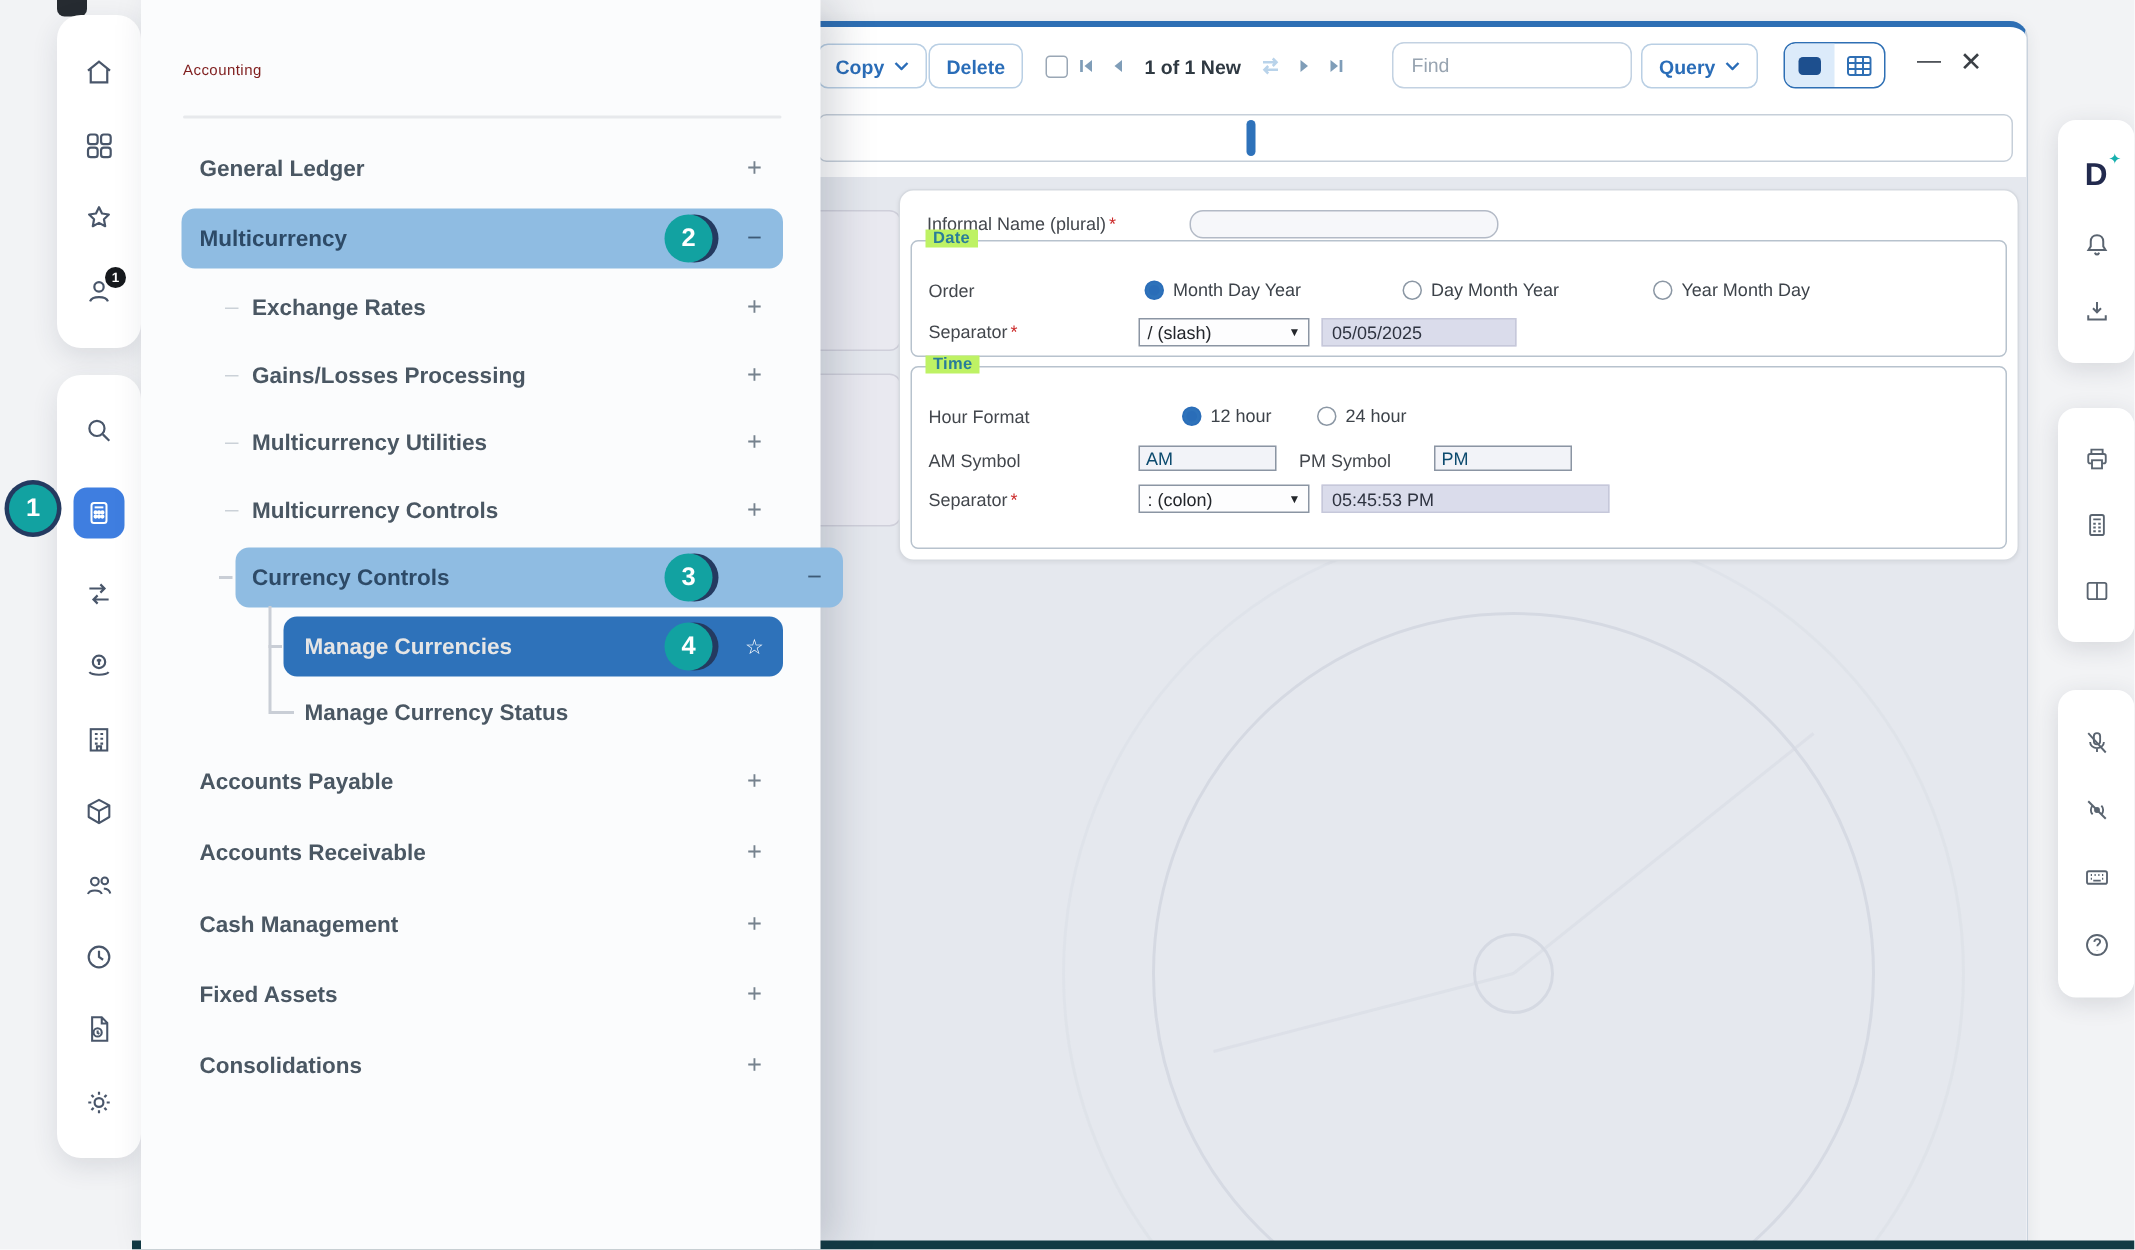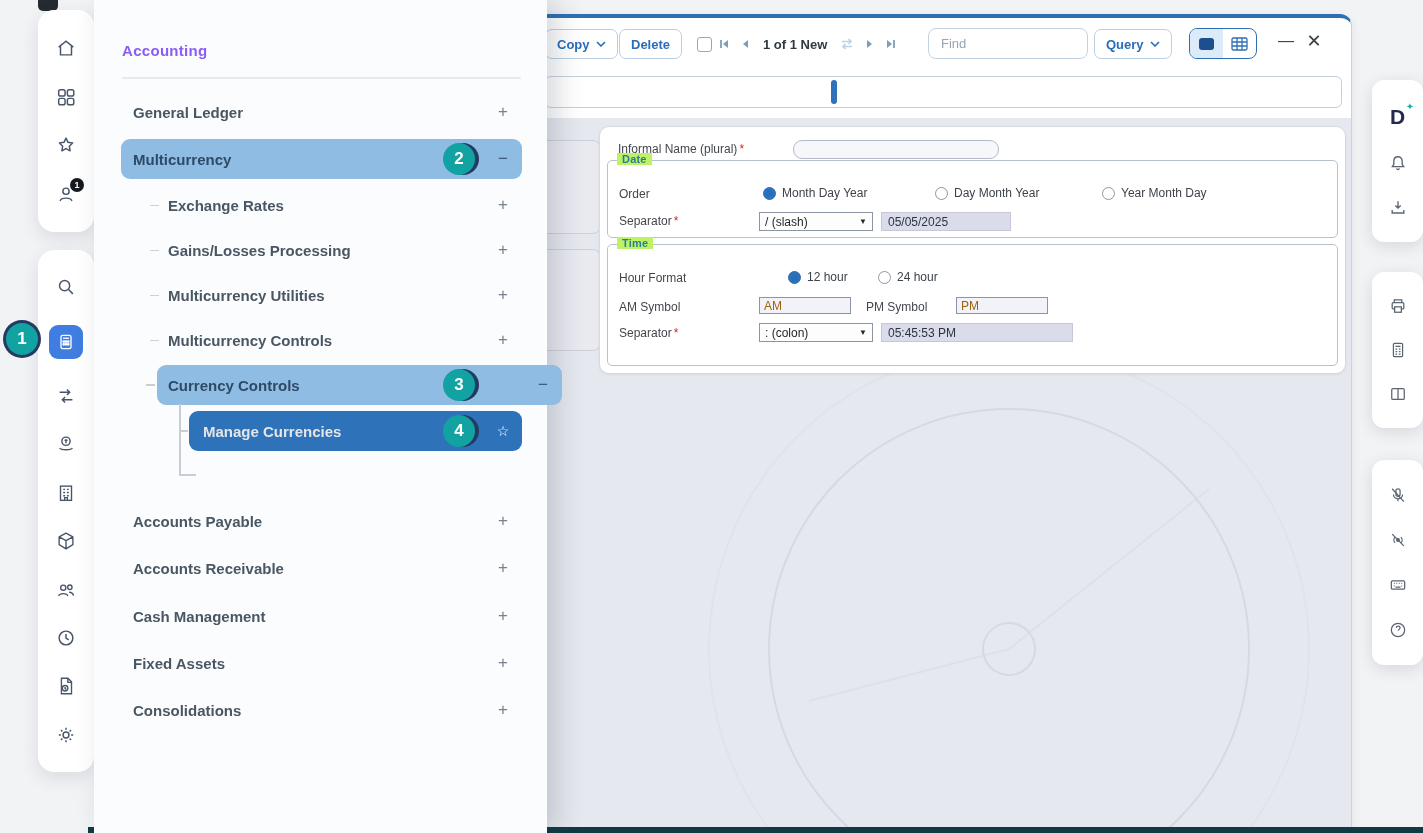--- a/index.html
+++ b/index.html
@@ -74,21 +74,21 @@
     font-size:12px; color:#23262b; display:flex; align-items:center;
     justify-content:space-between; padding:0 5px; cursor:pointer;
   }
   .dd-arrow { font-size:8px; color:#23262b; }
   .preview {
     position:absolute; height:19px; background:#dadceb; border:1px solid #c6c8da;
     font-size:12px; color:#2e3340; display:flex; align-items:center; padding:0 6px;
   }
   .small-input {
     position:absolute; height:17px; border:1px solid #8b95a3; background:#f2f3f8;
-    font-size:12px; color:#a16207; padding:0 4px; font-family:inherit;
+    font-size:12px; color:#0c4a6e; padding:0 4px; font-family:inherit;
   }
 
   
   .lpanel {
     position:absolute; left:38px; width:56px; background:#fff; border-radius:16px;
     box-shadow:0 6px 18px rgba(40,50,70,.12); display:flex; flex-direction:column;
     align-items:center; justify-content:space-evenly; z-index:30;
   }
   .lic { color:#49566a; cursor:pointer; position:relative; display:flex; align-items:center; justify-content:center; }
   .active-tile { width:34px; height:34px; background:#3f7ee0; border-radius:9px; display:flex; align-items:center; justify-content:center; color:#fff; }
@@ -107,21 +107,21 @@
   .ric { color:#5a6470; cursor:pointer; }
   .dlogo { position:relative; cursor:pointer; }
   .dlogo .d { font-size:21px; font-weight:bold; color:#222a4e; }
   .dlogo .spark { position:absolute; top:-4px; right:-9px; font-size:10px; color:#18b0ae; }
 
   
   .flyout {
     position:absolute; left:94px; top:0; width:453px; height:833px; background:#fbfcfd;
     box-shadow:10px 0 26px rgba(30,40,60,.18); z-index:40;
   }
-  .fly-title { position:absolute; left:28px; top:42px; font-size:15px; font-weight:bold; color:#8b5cf6; letter-spacing:.3px; }
+  .fly-title { position:absolute; left:28px; top:42px; font-size:10px; font-weight:normal; color:#7f1d1d; letter-spacing:.3px; }
   .fly-divider { position:absolute; left:28px; right:26px; top:77px; height:2px; background:#e7e9ec; border-radius:2px; }
   .mrow { position:absolute; left:27px; width:401px; height:46px; display:flex; align-items:center; border-radius:9px; cursor:pointer; }
   .mlabel { font-size:15px; font-weight:bold; color:#4a5763; white-space:nowrap; }
   .pad12 { padding-left:12px; } .pad47 { padding-left:47px; } .pad82 { padding-left:82px; }
   .pad11 { padding-left:11px; } .pad14 { padding-left:14px; }
   .plus { position:absolute; right:11px; width:16px; text-align:center; font-size:17px; color:#76828e; }
   .hl { background:#8fbce2; }
   .hl .mlabel { color:#2d4a67; }
   .hl .plus { color:#3d5a77; }
   .sel { background:#2e72ba; }
@@ -507,20 +507,23 @@
 
     <div class="tline" style="left:85px;top:404px;width:1.5px;height:70px;"></div>
     <div class="tline" style="left:85px;top:430px;width:9px;height:1.5px;"></div>
     <div class="tline" style="left:85px;top:474px;width:17px;height:1.5px;"></div>
 
     <div class="mrow sel" style="top:411px;height:40px;left:95px;width:333px;">
       <span class="mlabel pad14">Manage Currencies</span>
       <span class="star">☆</span>
     </div>
 
+    <div class="mrow" style="top:452px;">
+      <span class="mlabel pad82">Manage Currency Status</span>
+    </div>
 
     <div class="mrow" style="top:498px;">
       <span class="mlabel pad12">Accounts Payable</span>
       <span class="plus">+</span>
     </div>
 
     <div class="mrow" style="top:545px;">
       <span class="mlabel pad12">Accounts Receivable</span>
       <span class="plus">+</span>
     </div>

